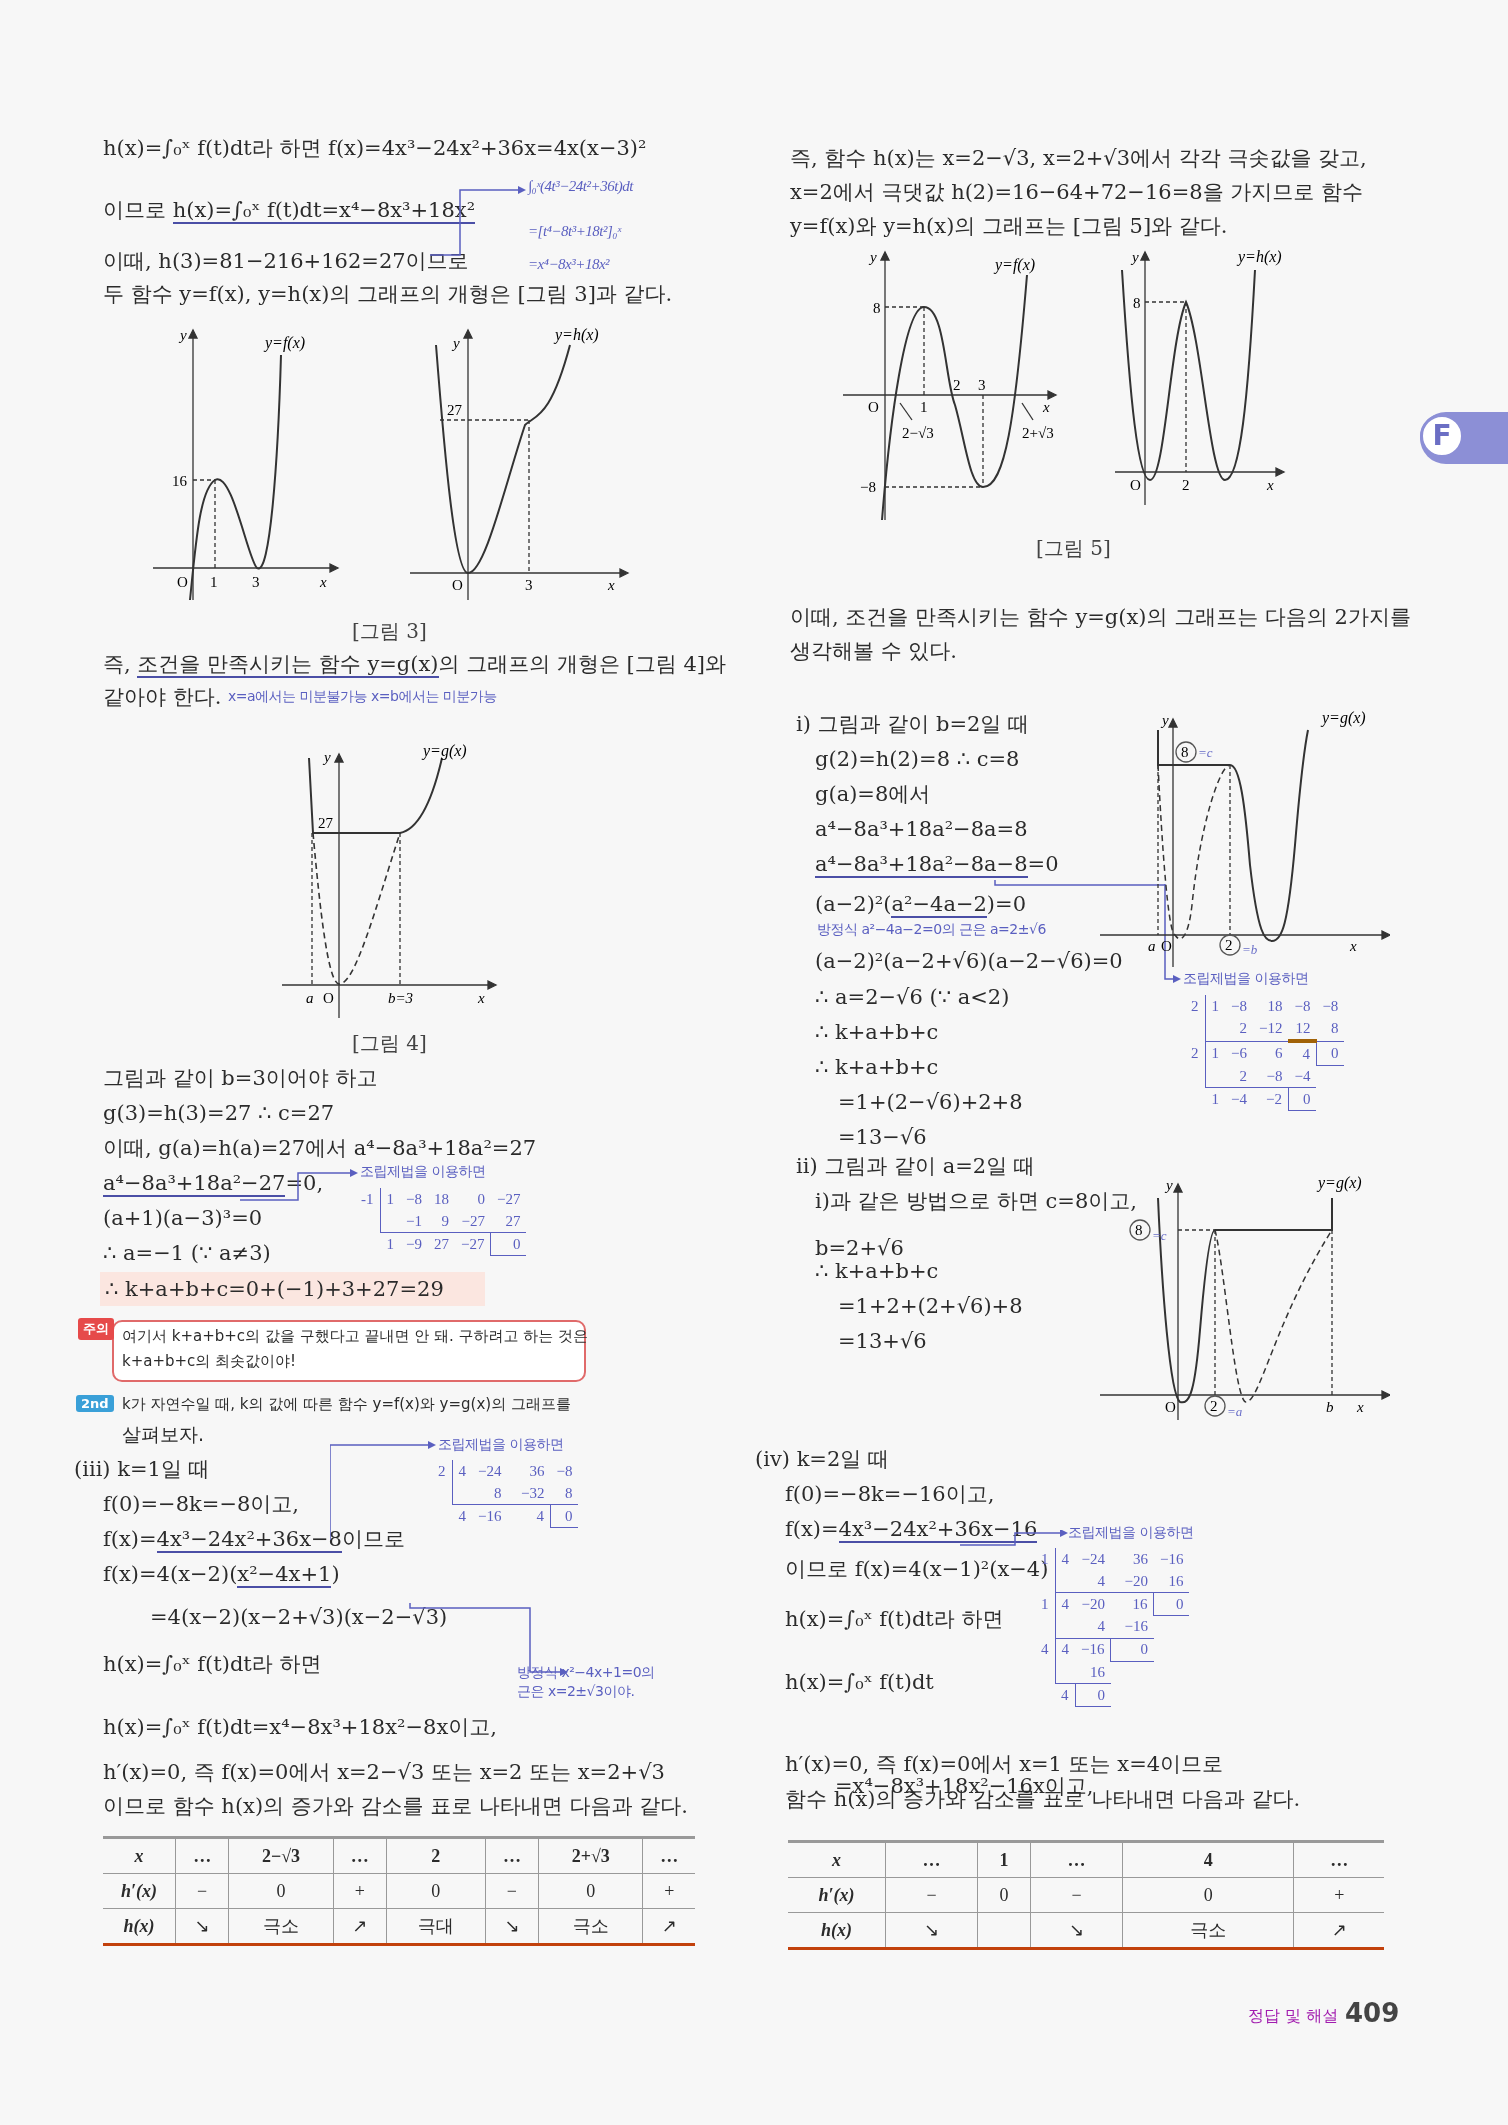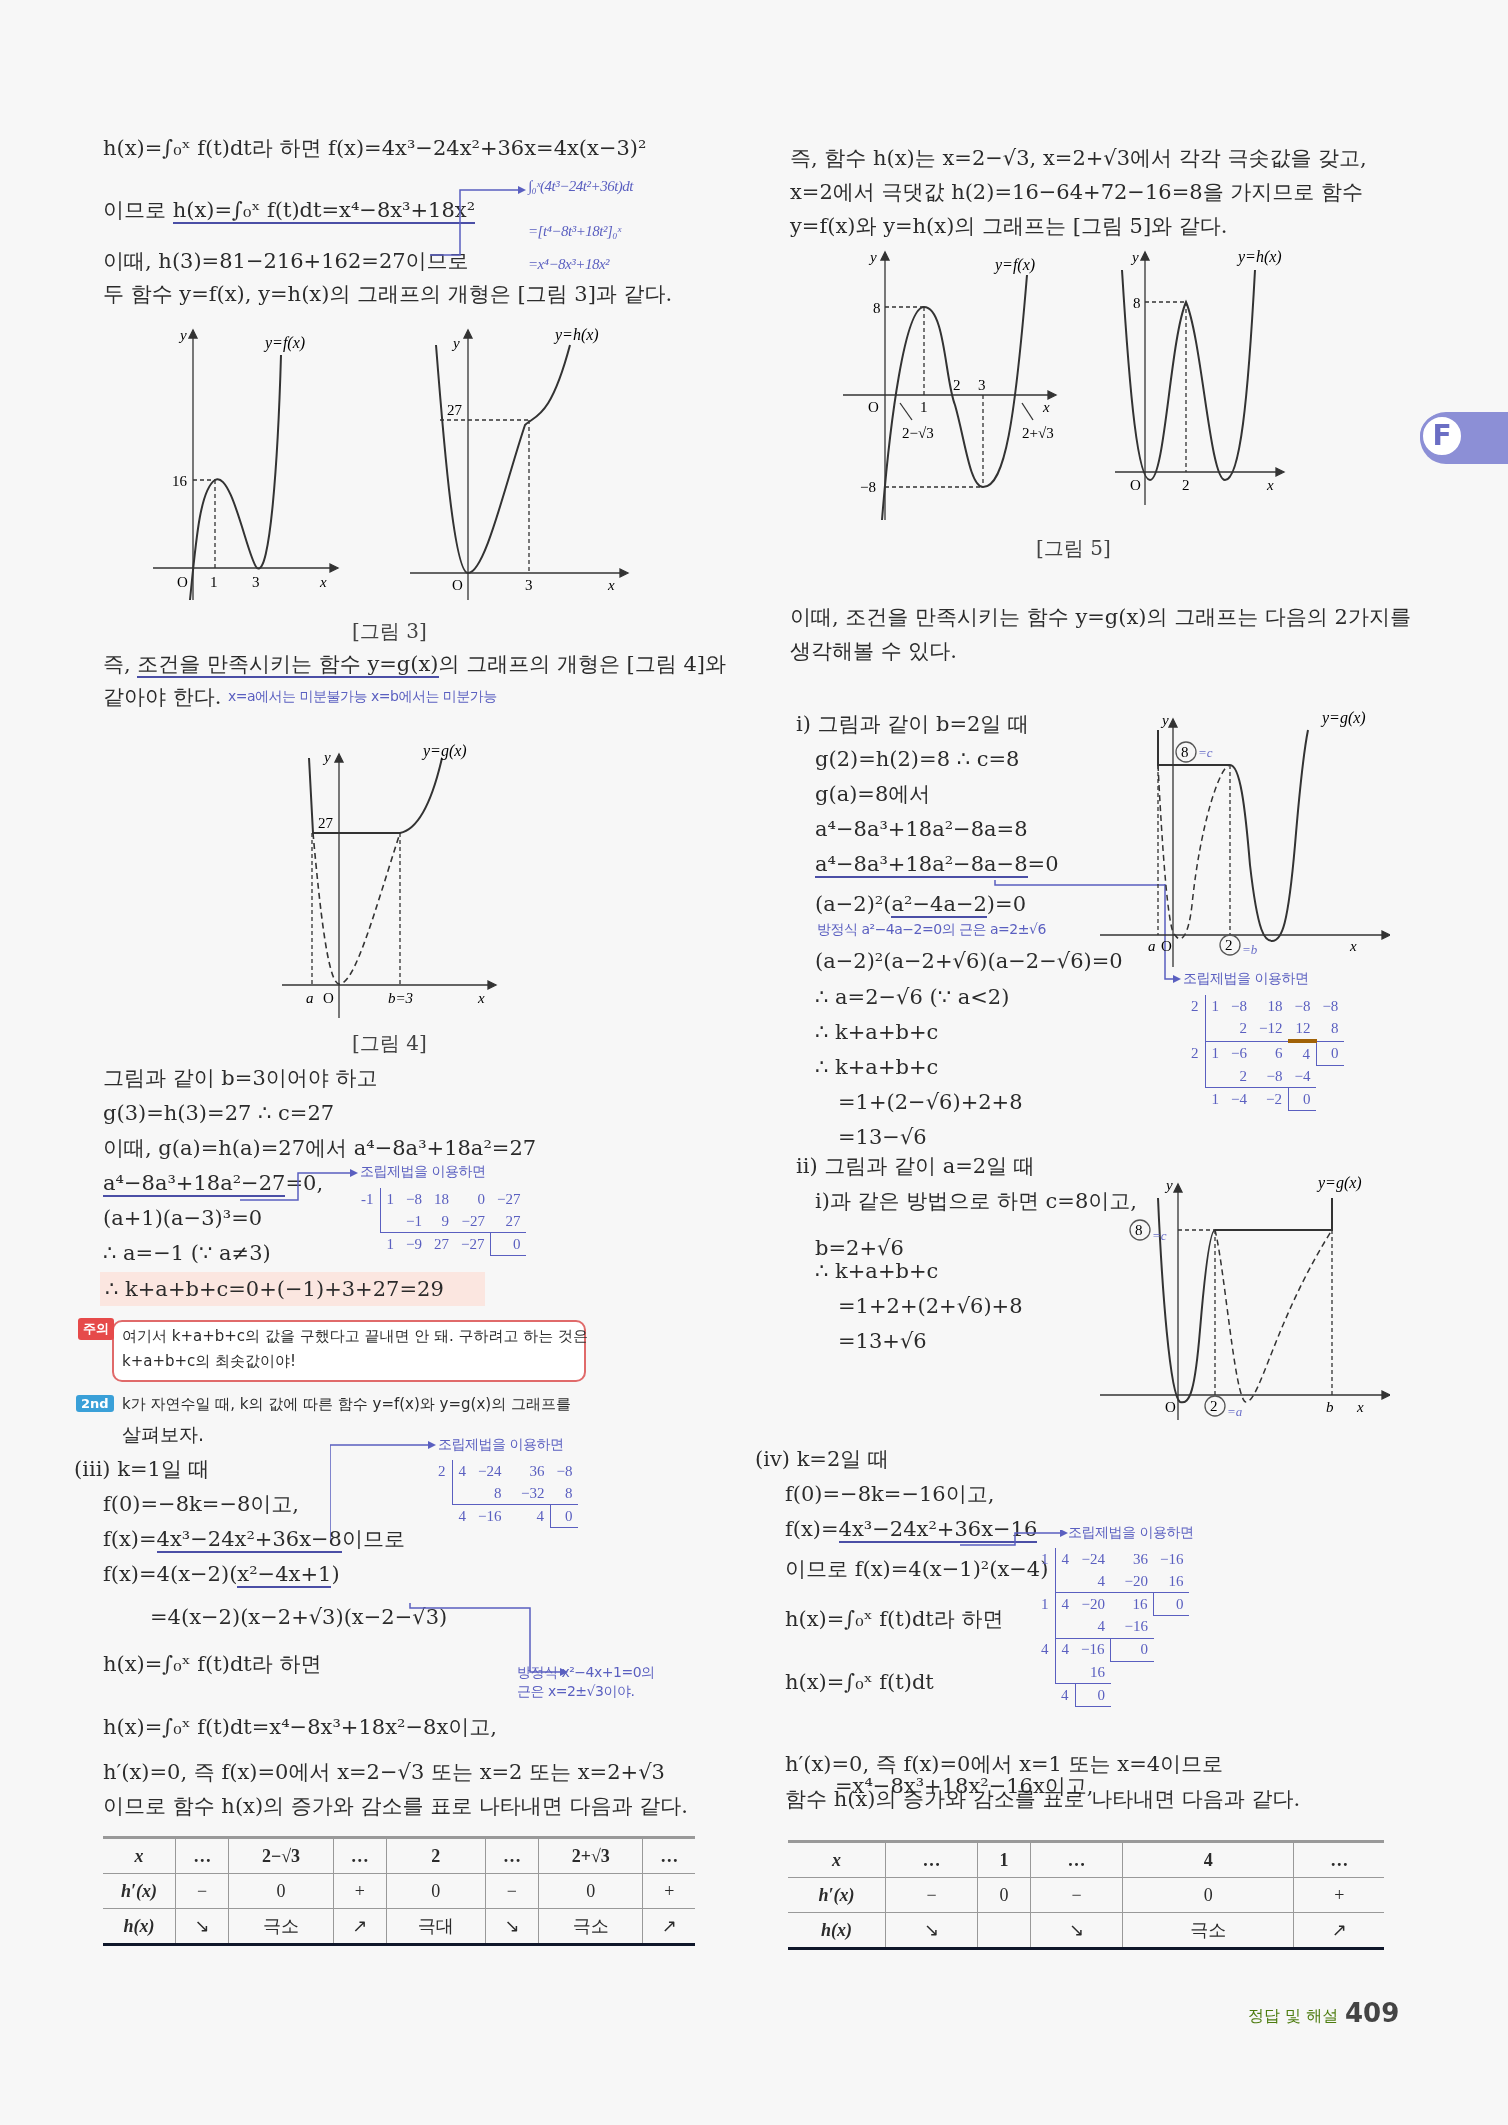--- a/index.html
+++ b/index.html
@@ -10,21 +10,21 @@
   .note{position:absolute;font-family:"DejaVu Sans","Liberation Sans",sans-serif;font-size:14px;color:#5a5fc0;white-space:nowrap;letter-spacing:-0.5px;}
   .ul{border-bottom:2px solid #4b4fa6;}
   .cap{position:absolute;font-size:20px;color:#444;}
   svg text{font-family:"Liberation Serif","DejaVu Serif",serif;}
   .synth{position:absolute;font-family:"Liberation Serif",serif;font-size:15px;color:#5a5fc0;}
   .synth table{border-collapse:collapse;}
   .synth td{padding:0 6px;text-align:right;height:22px;}
   table.inc{position:absolute;border-collapse:collapse;font-family:"Liberation Serif",serif;font-size:18px;}
   table.inc td{border-left:1px solid #999;border-top:1px solid #999;text-align:center;height:32px;}
   table.inc tr:first-child td{border-top:3px solid #999;}
-  table.inc tr:last-child td{border-bottom:3px solid #0f172a;}
+  table.inc tr:last-child td{border-bottom:3px solid #c2410c;}
   table.inc td:first-child{border-left:none;font-weight:bold;font-style:italic;}
   table.inc tr:first-child td{font-weight:bold;}
   .hl{position:absolute;background:#fbe6e0;}
   .caution{position:absolute;border:2px solid #e06a6a;border-radius:10px;background:#fff;}
   .tag{position:absolute;background:#e64a4a;color:#fff;font-family:"DejaVu Sans",sans-serif;font-size:13px;font-weight:bold;padding:2px 5px;border-radius:3px;}
   .tag2{position:absolute;background:#3aa0d8;color:#fff;font-family:"DejaVu Sans",sans-serif;font-size:13px;font-weight:bold;padding:1px 5px;border-radius:3px;}
   .sans{font-family:"DejaVu Sans","Liberation Sans",sans-serif;}
 </style>
 </head>
 <body>
@@ -532,14 +532,14 @@
         <td>↘</td>
         <td>극소</td>
         <td>↗</td>
       </tr>
 </tbody>
   </table>
 
 <div class="abs" style="left:1420px;top:412px;width:88px;height:52px;background:#8c8fd6;border-radius:26px 0 0 26px"></div>
 <div class="abs" style="left:1420px;top:414px;width:44px;height:44px;border-radius:50%;background:#fff;border:3px solid #8c8fd6;box-sizing:border-box;text-align:center;line-height:38px;font-family:'DejaVu Sans',sans-serif;font-weight:bold;font-size:28px;color:#6b6ec4">F</div>
 
-<div class="abs sans" style="left:1248px;top:2006px;font-size:16px;color:#4d7c0f">정답 및 해설</div>
+<div class="abs sans" style="left:1248px;top:2006px;font-size:16px;color:#a21caf">정답 및 해설</div>
 <div class="abs sans" style="left:1345px;top:1998px;font-size:26px;font-weight:bold;color:#444">409</div>
 
 </body></html>

